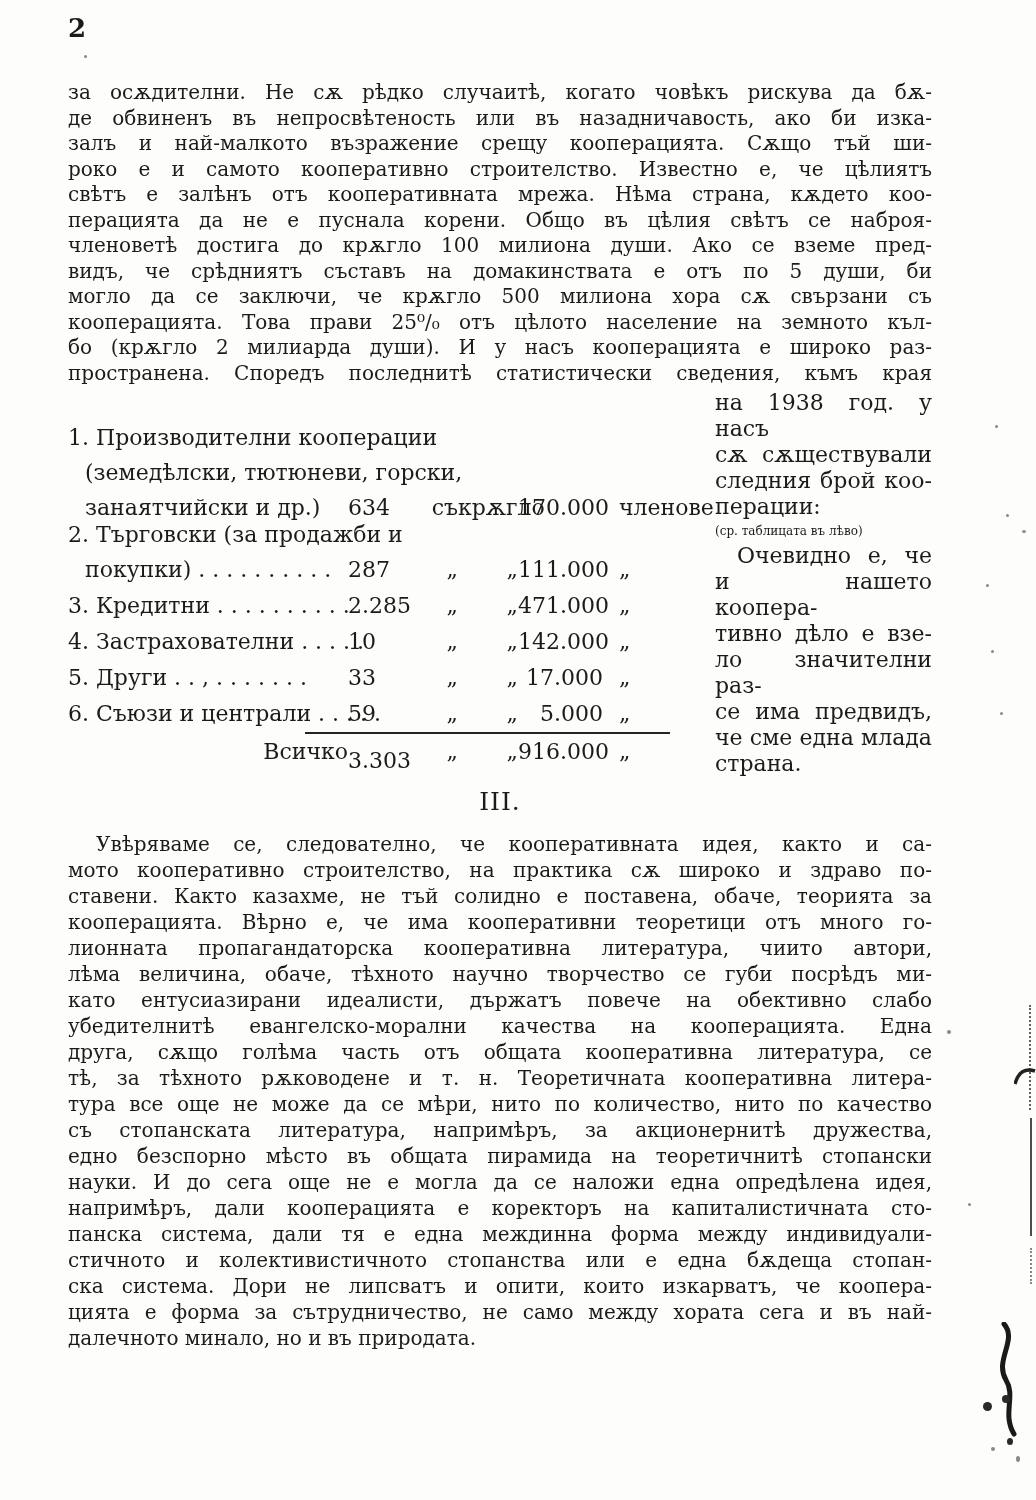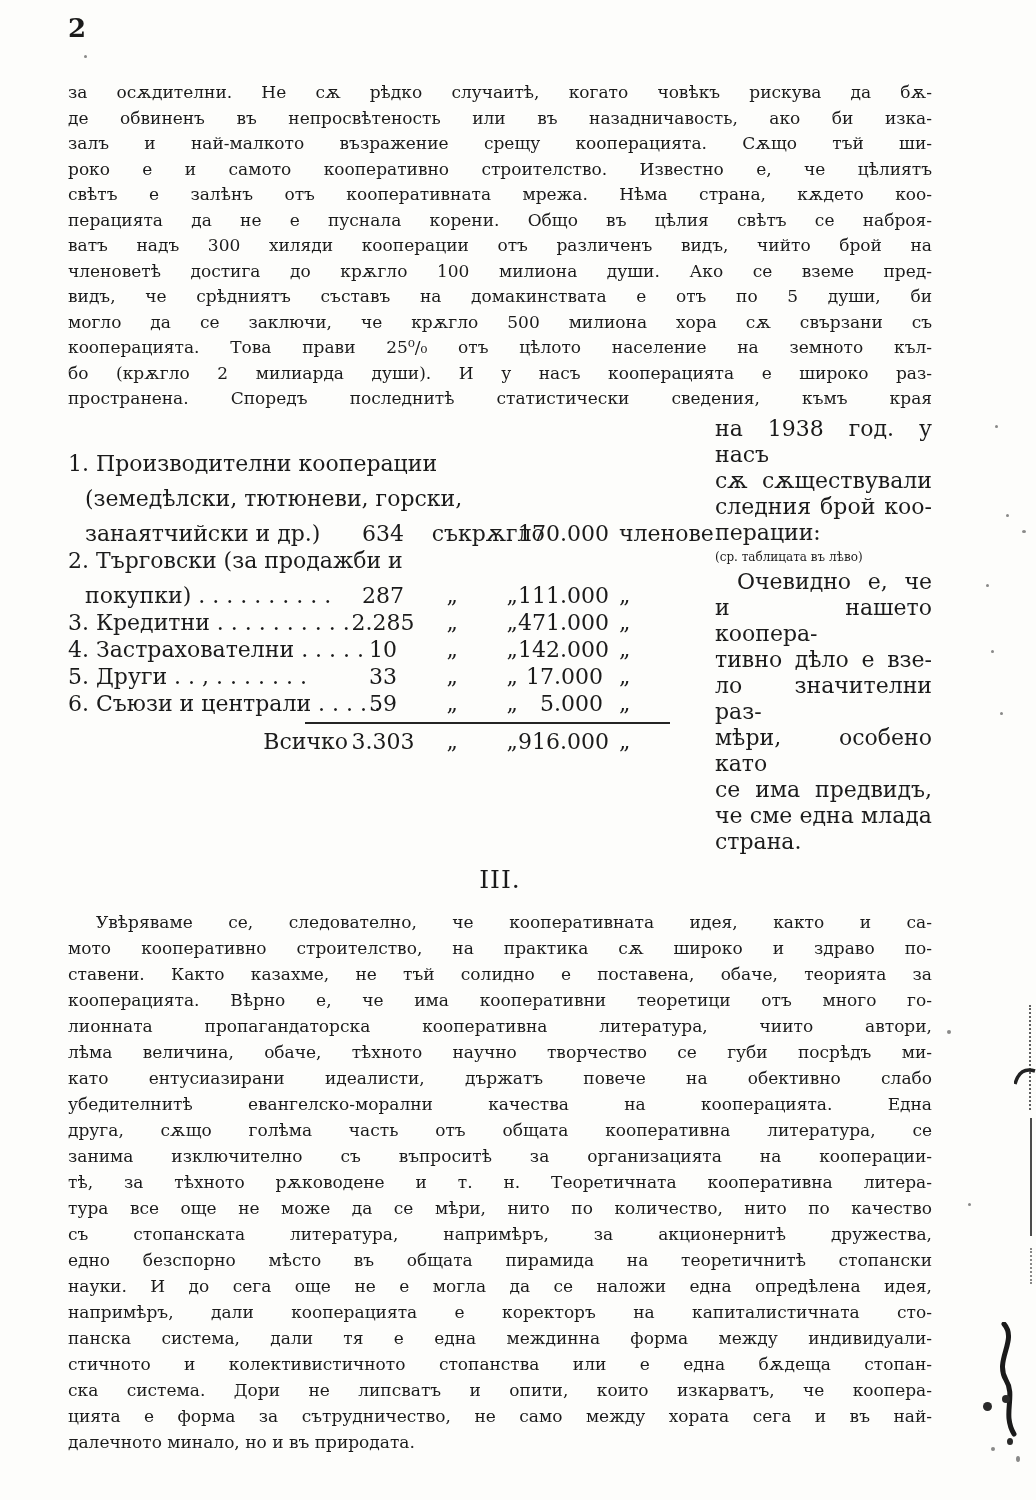--- a/index.html
+++ b/index.html
@@ -6,35 +6,35 @@
   .page{
     position:relative;
     width:1036px;height:1500px;
     background:#fdfdfb;
     color:#1b1b1b;
     font-family:"DejaVu Serif","Liberation Serif",serif;
     overflow:hidden;
   }
   .content{position:absolute;left:68px;top:14px;width:864px;}
   .page-num{font-size:26px;font-weight:bold;line-height:28px;}
-  .para{font-size:17px;}
+  .para{font-size:20px;}
   .para .line{line-height:25.5px;white-space:nowrap;text-align:justify;text-align-last:justify;}
   .para .line{white-space:normal;}
   .para.lastshort .line:last-child{text-align-last:left;}
   #para1{margin-top:38px;}
   #para2 .line:first-child{text-indent:28px;}
   #para2{margin-top:14px;}
   #para2 .line{line-height:26px;}
   
   .middle{display:flex;margin-top:4px;}
   .tbl{width:647px;margin-top:34px;font-size:22px;flex:none;}
   .t-row{display:grid;grid-template-columns:280px 70px 40px 60px 85px 112px;align-items:end;}
   .t-label .line{line-height:27px;white-space:nowrap;text-align:right;text-align-last:left;}
   .t-label .line + .line{padding-left:17px;margin-top:8px;}
-  .c-count{text-align:center;line-height:27px;}
+  .c-count{text-align:left;line-height:27px;margin-top:9px;}
   .c-q1,.c-q2{text-align:right;line-height:27px;}
   .c-last{text-align:left;padding-left:16px;line-height:27px;white-space:nowrap;}
   .c-amt{text-align:right;line-height:27px;}
   .t-rule{border-top:2px solid #242424;width:365px;margin:5px 0 3px 237px;}
   .t-total .t-lab{text-align:right;line-height:29px;}
   .t-total{display:grid;grid-template-columns:280px 70px 40px 60px 85px 112px;}
   .t-total div{line-height:29px;}
   
   .sidecol{width:217px;font-size:22px;flex:none;}
   .sidecol .line{line-height:26px;text-align:justify;text-align-last:justify;white-space:normal;}
@@ -58,21 +58,20 @@
 
     <div class="page-num">2</div>
 
     <div class="para" id="para1">
         <div class="line">за осѫдителни. Не сѫ рѣдко случаитѣ, когато човѣкъ рискува да бѫ-</div>
         <div class="line">де обвиненъ въ непросвѣтеность или въ назадничавость, ако би изка-</div>
         <div class="line">залъ и най-малкото възражение срещу кооперацията. Сѫщо тъй ши-</div>
         <div class="line">роко е и самото кооперативно строителство. Известно е, че цѣлиятъ</div>
         <div class="line">свѣтъ е залѣнъ отъ кооперативната мрежа. Нѣма страна, кѫдето коо-</div>
         <div class="line">перацията да не е пуснала корени. Общо въ цѣлия свѣтъ се наброя-</div>
-        <div class="line">ватъ надъ 300 хиляди кооперации отъ различенъ видъ, чийто брой на</div>
         <div class="line">членоветѣ достига до крѫгло 100 милиона души. Ако се вземе пред-</div>
         <div class="line">видъ, че срѣдниятъ съставъ на домакинствата е отъ по 5 души, би</div>
         <div class="line">могло да се заключи, че крѫгло 500 милиона хора сѫ свързани съ</div>
         <div class="line">кооперацията. Това прави 25⁰/₀ отъ цѣлото население на земното къл-</div>
         <div class="line">бо (крѫгло 2 милиарда души). И у насъ кооперацията е широко раз-</div>
         <div class="line">пространена. Споредъ последнитѣ статистически сведения, къмъ края</div>
       </div>
 
     <div class="middle">
 
@@ -166,42 +165,40 @@
             <div class="line">сѫ сѫществували</div>
             <div class="line">следния брой коо-</div>
             <div class="line">перации:</div>
           </div>
         <div class="side-note">(ср. таблицата въ лѣво)</div>
         <div class="lastshort group-b">
             <div class="line">Очевидно е, че</div>
             <div class="line">и нашето коопера-</div>
             <div class="line">тивно дѣло е взе-</div>
             <div class="line">ло значителни раз-</div>
-            <div class="line">мѣри, особено като</div>
             <div class="line">се има предвидъ,</div>
             <div class="line">че сме една млада</div>
             <div class="line">страна.</div>
           </div>
       </div>
 
     </div>
 
     <div class="heading">III.</div>
 
     <div class="para lastshort" id="para2">
         <div class="line">Увѣряваме се, следователно, че кооперативната идея, както и са-</div>
         <div class="line">мото кооперативно строителство, на практика сѫ широко и здраво по-</div>
         <div class="line">ставени. Както казахме, не тъй солидно е поставена, обаче, теорията за</div>
         <div class="line">кооперацията. Вѣрно е, че има кооперативни теоретици отъ много го-</div>
         <div class="line">лионната пропагандаторска кооперативна литература, чиито автори,</div>
         <div class="line">лѣма величина, обаче, тѣхното научно творчество се губи посрѣдъ ми-</div>
         <div class="line">като ентусиазирани идеалисти, държатъ повече на обективно слабо</div>
         <div class="line">убедителнитѣ евангелско-морални качества на кооперацията. Една</div>
         <div class="line">друга, сѫщо голѣма часть отъ общата кооперативна литература, се</div>
-        <div class="line">занима изключително съ въпроситѣ за организацията на кооперации-</div>
         <div class="line">тѣ, за тѣхното рѫководене и т. н. Теоретичната кооперативна литера-</div>
         <div class="line">тура все още не може да се мѣри, нито по количество, нито по качество</div>
         <div class="line">съ стопанската литература, напримѣръ, за акционернитѣ дружества,</div>
         <div class="line">едно безспорно мѣсто въ общата пирамида на теоретичнитѣ стопански</div>
         <div class="line">науки. И до сега още не е могла да се наложи една опредѣлена идея,</div>
         <div class="line">напримѣръ, дали кооперацията е коректоръ на капиталистичната сто-</div>
         <div class="line">панска система, дали тя е една междинна форма между индивидуали-</div>
         <div class="line">стичното и колективистичното стопанства или е една бѫдеща стопан-</div>
         <div class="line">ска система. Дори не липсватъ и опити, които изкарватъ, че коопера-</div>
         <div class="line">цията е форма за сътрудничество, не само между хората сега и въ най-</div>

